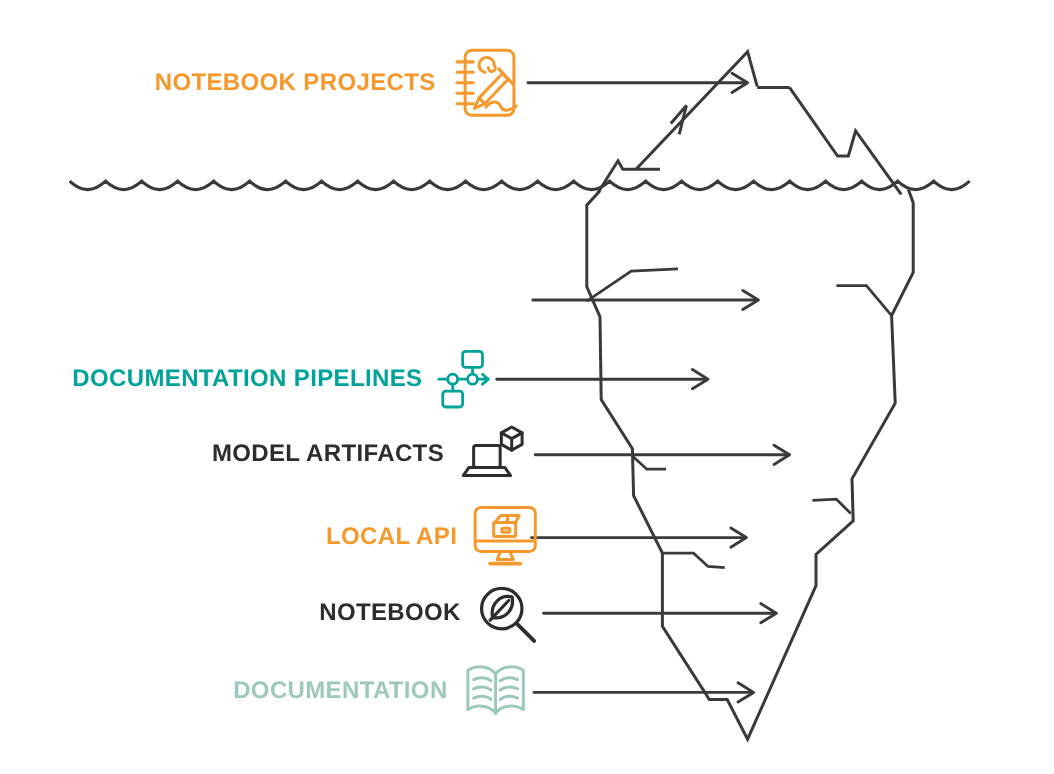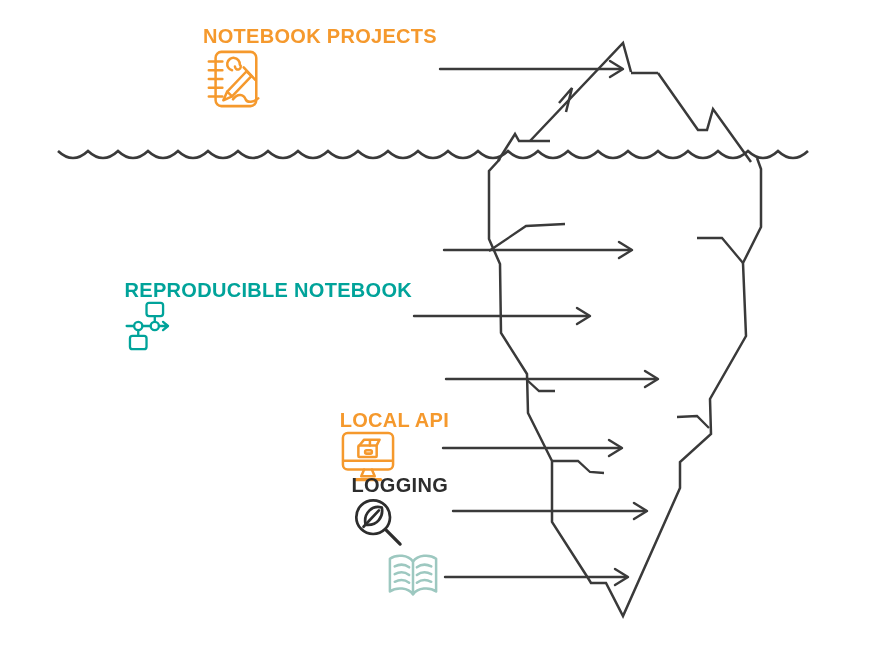--- a/index.html
+++ b/index.html
@@ -2,23 +2,22 @@
 <html><head>
 <meta charset="utf-8">
 <style>
   html,body{margin:0;padding:0;background:#ffffff;}
   .stage{
     position:relative;width:878px;height:645px;overflow:hidden;background:#ffffff;
     font-family:"Liberation Sans", sans-serif;
   }
   svg.art{position:absolute;left:0;top:0;}
   .row{
-    position:absolute;display:flex;align-items:flex-start;
+    position:absolute;display:flex;align-items:center;gap:12px;
     transform:translateY(-50%);
-    flex-direction:column;
   }
   .lbl{
     font-weight:700;font-size:20px;letter-spacing:.3px;white-space:nowrap;
     line-height:1;
   }
   .ic{flex:none;display:block;}
 </style>
 </head>
 <body>
 
@@ -84,57 +83,67 @@
       <path d="M30,25 a6.5,6.5 0 1 1 8,-6 a3,3 0 1 1 -5,2"></path>
       <path d="M25,47 L45,26 M30,52 L50,31 M45,26 L50,31"></path>
       <path d="M25,47 L21,56 L30,52 Z"></path>
       <path d="M42,22 L54,35"></path>
       <path d="M31,55 c5,-7 11,-5 13,0 c2,4 8,3 13,-1"></path>
     </svg>
   </div>
 
 
   <div class="row" style="top: 316px; right: 466px; color: rgb(0, 163, 154);">
-    <span class="lbl">REPRODUCIBLE NOTEBOOK</span>
+    <span class="lbl">DOCUMENTATION PIPELINES</span>
     <svg class="ic" width="48" height="52" viewBox="0 0 58 62" fill="none" stroke="currentColor" stroke-width="2.8" stroke-linecap="round" stroke-linejoin="round">
       <rect x="26" y="3" width="20" height="16" rx="3"></rect>
       <path d="M36,19 V26"></path>
       <circle cx="36" cy="31" r="5"></circle>
       <circle cx="16" cy="31" r="5"></circle>
       <path d="M2,31 H11 M21,31 H31 M41,31 H50 M46,26 L52,31 L46,36"></path>
       <path d="M16,36 V43"></path>
       <rect x="6" y="43" width="20" height="16" rx="3"></rect>
     </svg>
   </div>
 
+  <div class="row" style="top: 378px; right: 436px; color: rgb(45, 45, 45);">
+    <span class="lbl">MODEL ARTIFACTS</span>
+    <svg class="ic" width="60" height="50" viewBox="0 0 62 52" fill="none" stroke="currentColor" stroke-width="2.6" stroke-linecap="round" stroke-linejoin="round">
+      <path d="M46,3 L55,8 V18 L46,23 L37,18 V8 Z"></path>
+      <path d="M37,8 L46,13 L55,8 M46,13 V23"></path>
+      <rect x="13" y="19" width="23" height="19" rx="2"></rect>
+      <path d="M9,38 H40 L45,45 H4 Z"></path>
+    </svg>
+  </div>
 
   <div class="row" style="top: 447px; right: 429px; color: rgb(245, 153, 45);">
     <span class="lbl">LOCAL API</span>
     <svg class="ic" width="56" height="54" viewBox="0 0 58 56" fill="none" stroke="currentColor" stroke-width="2.6" stroke-linecap="round" stroke-linejoin="round">
       <rect x="3" y="3" width="52" height="38" rx="5"></rect>
       <path d="M4,32 H54"></path>
       <path d="M20,16 L25,10 H41 L38,16 M31,10 V16"></path>
       <rect x="19" y="16" width="19" height="12" rx="1"></rect>
       <rect x="26" y="21" width="7" height="3.5" rx="1.5"></rect>
       <path d="M25,41 L22,48 H36 L33,41"></path>
       <path d="M16,51.5 H42" stroke-width="3.4"></path>
     </svg>
   </div>
 
   <div class="row" style="top: 511px; right: 430px; color: rgb(45, 45, 45);">
-    <span class="lbl">LOGGING</span>
+    <span class="lbl">NOTEBOOK</span>
     <svg class="ic" width="52" height="52" viewBox="0 0 54 54" fill="none" stroke="currentColor" stroke-width="2.8" stroke-linecap="round" stroke-linejoin="round">
       <circle cx="23" cy="23" r="17.5"></circle>
       <path d="M36,36 L51,51" stroke-width="3.4"></path>
       <path d="M15,30 C13,19 22,10 32,13 C34,23 27,32 16,31 Z"></path>
       <path d="M13,33 L29,16"></path>
     </svg>
   </div>
 
   <div class="row" style="top: 576px; right: 437px; color: rgb(157, 200, 192);">
+    <span class="lbl">DOCUMENTATION</span>
     <svg class="ic" width="56" height="52" viewBox="0 0 58 54" fill="none" stroke="currentColor" stroke-width="2.6" stroke-linecap="round" stroke-linejoin="round">
       <path d="M29,12 C24,5 12,4 5,9 V43 C12,38 24,39 29,46 C34,39 46,38 53,43 V9 C46,4 34,5 29,12 Z"></path>
       <path d="M29,12 V46"></path>
       <path d="M10,17 C15,14.5 21,15 25,18 M10,25 C15,22.5 21,23 25,26 M10,33 C15,30.5 21,31 25,34"></path>
       <path d="M48,17 C43,14.5 37,15 33,18 M48,25 C43,22.5 37,23 33,26 M48,33 C43,30.5 37,31 33,34"></path>
     </svg>
   </div>
 
 </div>
 

